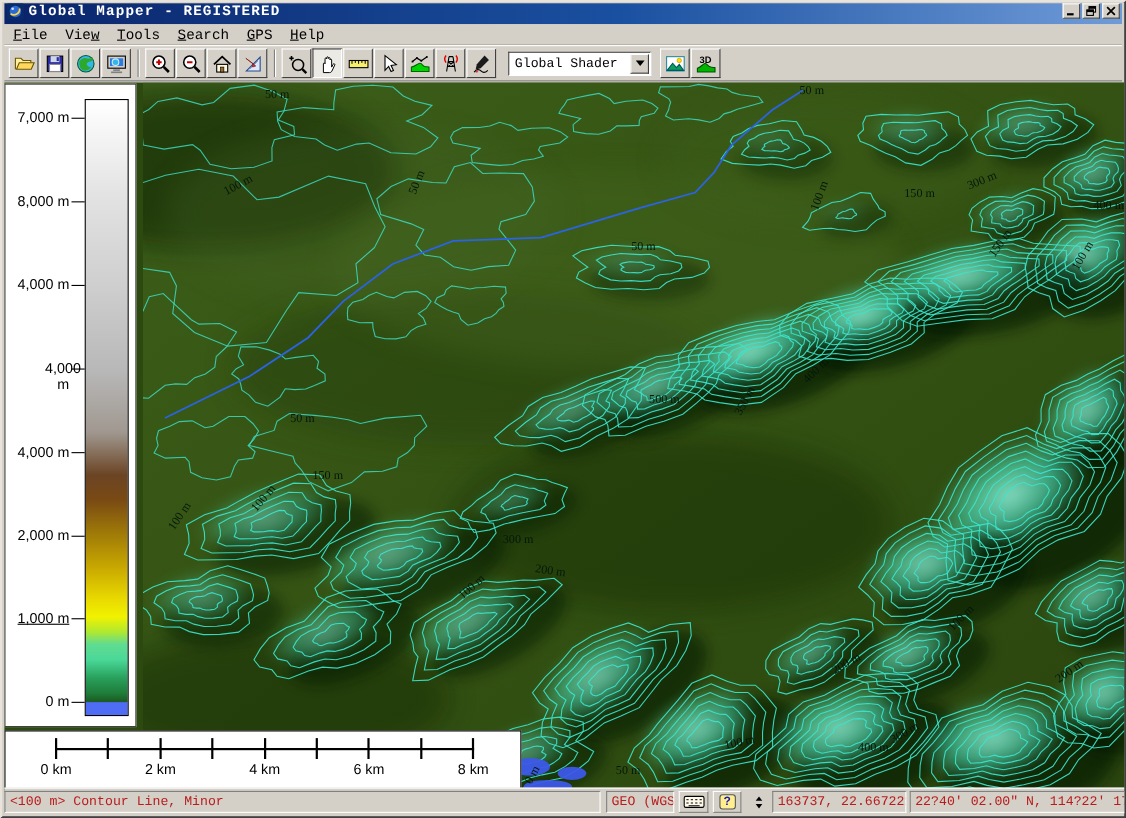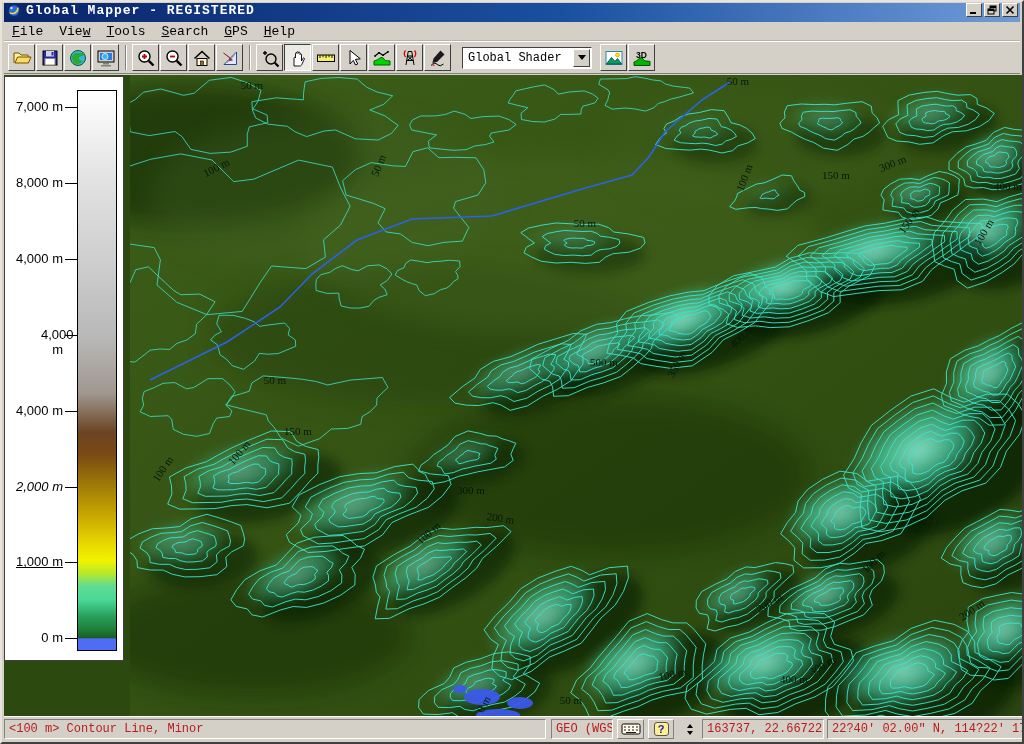--- a/index.html
+++ b/index.html
@@ -535,28 +535,45 @@
     <div class="lg-label" style="top: 22px;">7,000 m</div>
         <div class="lg-line" style="top: 30px;"></div>
         <div class="lg-label" style="top: 97.9px;">8,000 m</div>
         <div class="lg-line" style="top: 105.9px;"></div>
         <div class="lg-label" style="top: 173.8px;">4,000 m</div>
         <div class="lg-line" style="top: 181.8px;"></div>
         <div class="lg-label" style="top: 250px; padding-left: 36px;">4,000 m</div>
         <div class="lg-line" style="top: 257.7px;"></div>
         <div class="lg-label" style="top: 325.6px;">4,000 m</div>
         <div class="lg-line" style="top: 333.6px;"></div>
-        <div class="lg-label" style="top: 401.5px; font-style: italic;">2,000 m</div>
+        <div class="lg-label" style="top: 401.5px;">2,000 m</div>
         <div class="lg-line" style="top: 409.5px;"></div>
         <div class="lg-label" style="top: 477.4px; text-decoration: underline;">1,000 m</div>
         <div class="lg-line" style="top: 485.4px;"></div>
         <div class="lg-label" style="top: 553.3px;">0 m</div>
         <div class="lg-line" style="top: 561.3px;"></div>
       </div>
 
+    <div class="scalebar" id="scalebar">
+      <div class="sb-line"></div>
+    <div class="sb-tick" style="left: 45px;"></div>
+        <div class="sb-tick" style="left: 92.4px;"></div>
+        <div class="sb-tick" style="left: 139.8px;"></div>
+        <div class="sb-tick" style="left: 187.2px;"></div>
+        <div class="sb-tick" style="left: 234.6px;"></div>
+        <div class="sb-tick" style="left: 282px;"></div>
+        <div class="sb-tick" style="left: 329.4px;"></div>
+        <div class="sb-tick" style="left: 376.8px;"></div>
+        <div class="sb-tick" style="left: 424.2px;"></div>
+        <div class="sb-label" style="left: 46px;">0 km</div>
+        <div class="sb-label" style="left: 140.8px;">2 km</div>
+        <div class="sb-label" style="left: 235.6px;">4 km</div>
+        <div class="sb-label" style="left: 330.4px;">6 km</div>
+        <div class="sb-label" style="left: 425.2px;">8 km</div>
+      </div>
   </div>
 
   <div class="statusbar">
     <div class="sb-field" style="left:0;width:542px;">&lt;100 m&gt; Contour Line, Minor</div>
     <div class="sb-field" style="left:547px;width:62px;">GEO (WGS84</div>
     <button class="sb-btn" style="left:613px;">
       <svg width="20" height="14" viewBox="0 0 20 14">
         <rect x="1" y="2" width="18" height="10" rx="1.5" fill="#fffbe8" stroke="#000"></rect>
         <path d="M3 5 h2 M7 5 h2 M11 5 h2 M15 5 h2 M3 8 h2 M7 8 h2 M11 8 h2 M15 8 h2 M5 10.5 h10" stroke="#000" stroke-width=".9"></path>
       </svg>

